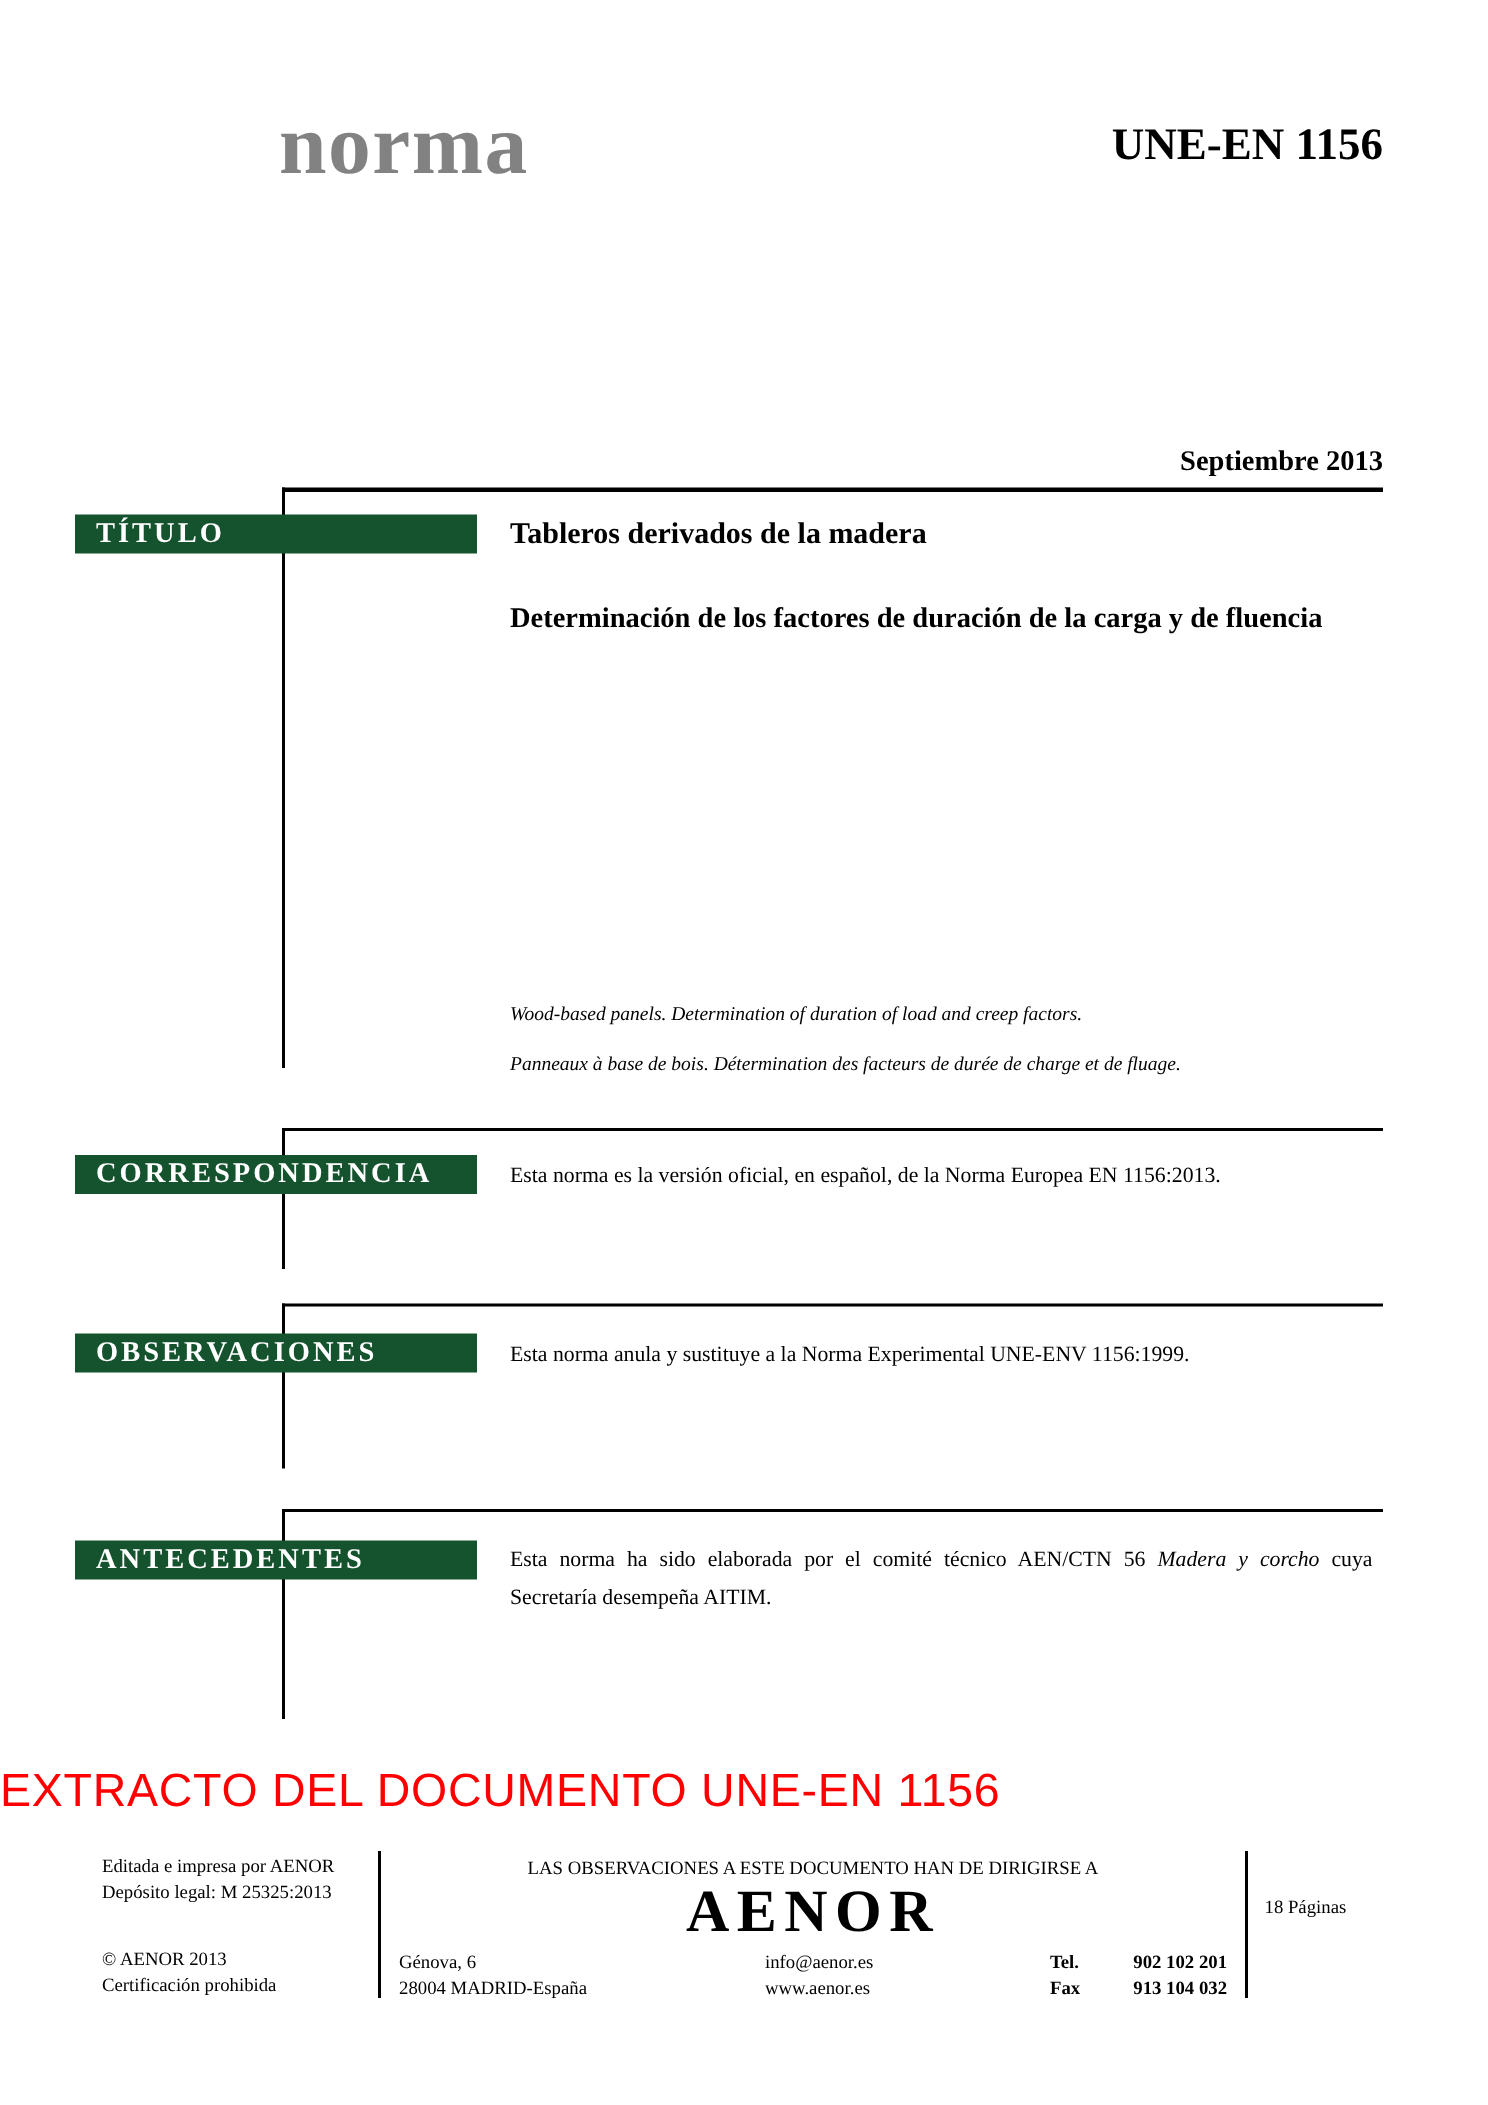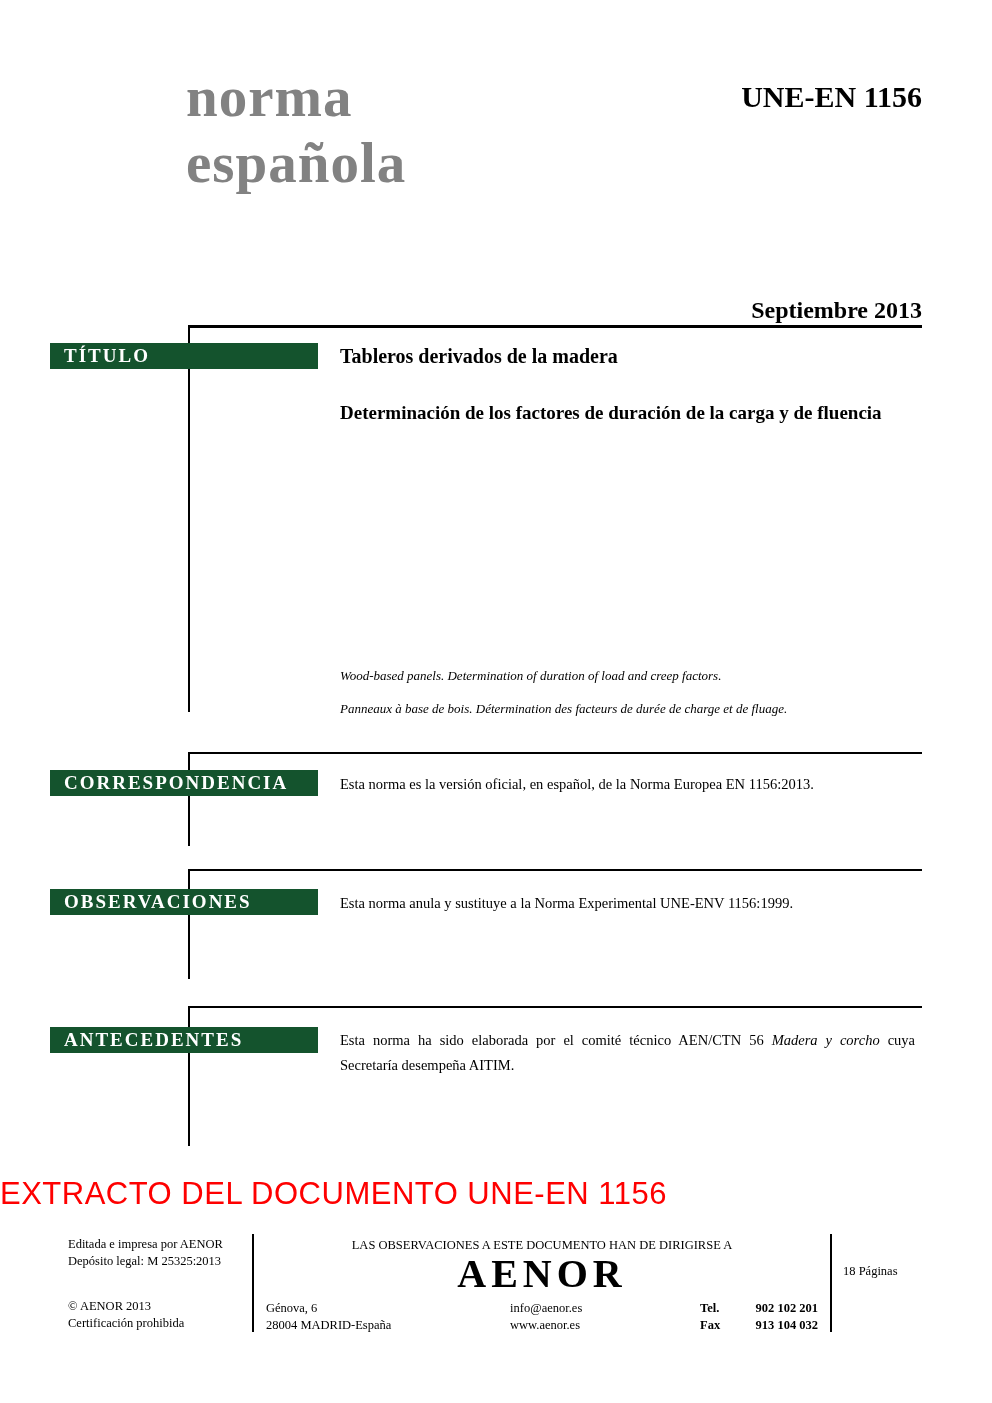--- a/index.html
+++ b/index.html
@@ -8,21 +8,21 @@
     font-family:"Liberation Serif", serif;color:#000;overflow:hidden;
   }
   .abs{position:absolute;}
   
   .brand{
     left:186px;top:64px;
     font-size:57px;line-height:66px;font-weight:bold;color:#828282;
     letter-spacing:1px;
   }
   .std-code{right:70px;top:80px;font-size:30px;font-weight:bold;text-align:right;}
-  .date{right:70px;top:297px;font-size:24px;font-weight:bold;text-align:right;}
+  .date{right:70px;top:297px;font-size:19px;font-weight:bold;text-align:right;}
   
   .hrule{background:#000;height:2px;left:188px;width:734px;}
   .hrule.thick{height:3px;}
   .vrule{background:#000;width:2px;left:188px;}
   
   .bar{
     left:50px;width:268px;height:26px;background:#14532d;color:#fff;
     font-weight:bold;font-size:19px;line-height:26px;letter-spacing:2px;
     padding-left:14px;box-sizing:border-box;white-space:nowrap;
   }
@@ -49,21 +49,20 @@
   .aenor-sub{font-family:"Liberation Sans", sans-serif;font-weight:bold;
     font-size:13.5px;line-height:16px;text-align:left;}
   .telfax{width:118px;}
   .telfax .row{display:flex;justify-content:space-between;font-weight:bold;}
 </style>
 </head>
 <body>
 
 <div class="abs brand">
   <div>norma</div>
-  <div>española</div>
 </div>
 <div class="abs std-code">UNE-EN 1156</div>
 <div class="abs date">Septiembre 2013</div>
 
 <div class="abs hrule thick" style="top:325px;"></div>
 <div class="abs vrule" style="top:325px;height:387px;"></div>
 
 <div class="abs bar" style="top:343px;">
   <span>TÍTULO</span>
 </div>

